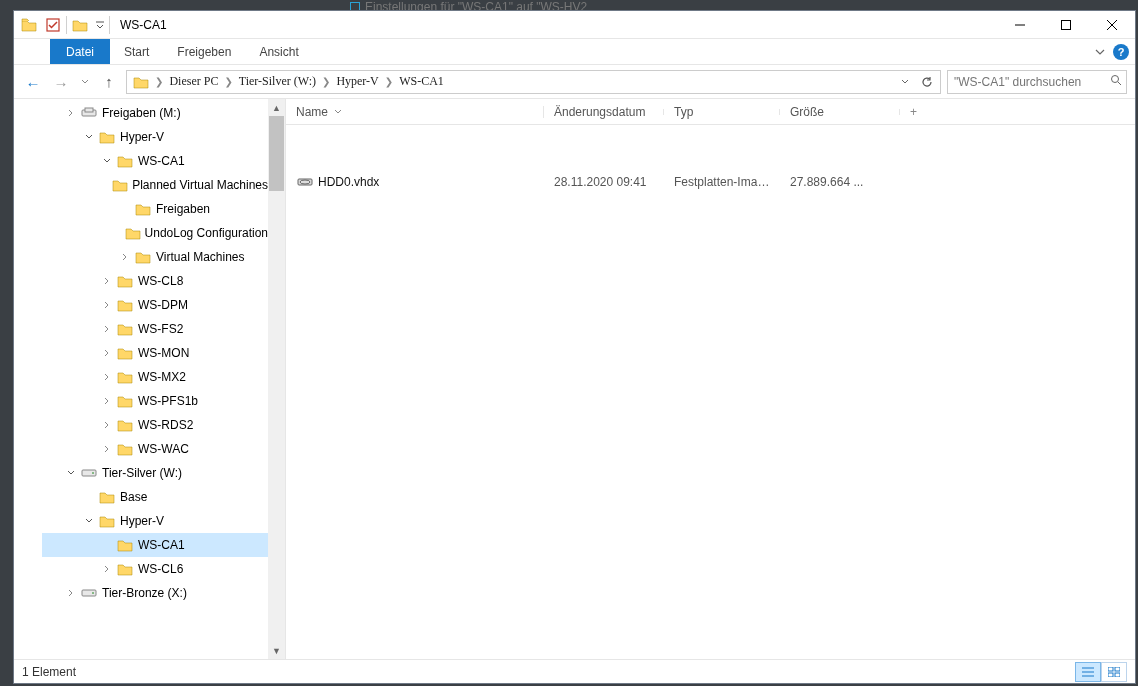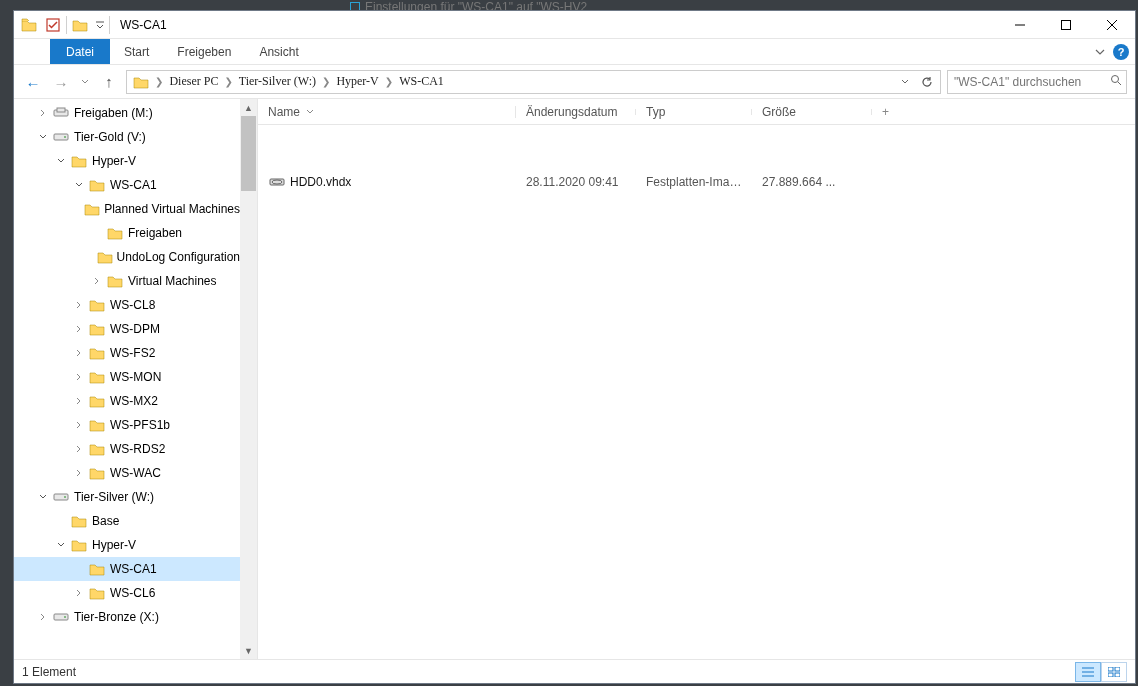--- a/index.html
+++ b/index.html
@@ -38,21 +38,21 @@
   .crumb { padding:0 4px; cursor:default;font-family:Liberation Serif, serif; }
   .crumb-sep { color:#888; font-size:10px; padding:0 2px; }
   .addr-right { margin-left:auto; display:flex; align-items:center; }
   .addr-btn { width:22px; height:22px; display:flex; align-items:center; justify-content:center; color:#666;}
   .search-box { width:180px; height:24px; border:1px solid #ccc; display:flex; align-items:center; font-size:12px; color:#777; padding:0 4px; position:relative;}
   .search-box input { border:none; outline:none; width:100%; font-size:12px; color:#555; text-overflow:ellipsis;}
   .search-box .si { margin-left:4px; color:#666; }
 
   
   .body { flex:1; display:flex; min-height:0; }
-  .tree-pane { width:244px; border-right:1px solid #e6e6e6; position:relative; display:flex;}
+  .tree-pane { width:244px; border-right:1px solid #e6e6e6; position:relative; display:flex;margin-left:28px;}
   .tree-scroll { flex:1; overflow:hidden; font-size:12px; color:#000; padding-top:2px;}
   .tree-scrollbar { width:17px; background:#f0f0f0; display:flex; flex-direction:column; align-items:center;}
   .sb-btn{ width:17px;height:17px;display:flex;align-items:center;justify-content:center;color:#666;font-size:9px;}
   .sb-track{ flex:1; width:17px; position:relative;}
   .sb-thumb{ position:absolute; left:1px; right:1px; top:0; height:75px; background:#c2c2c2; }
   .tree-row { height:24px; display:flex; align-items:center; white-space:nowrap; }
   .tree-row.selected { background:#cce8ff; }
   .tw { display:inline-flex; width:14px; height:14px; align-items:center; justify-content:center; color:#555; font-size:9px; margin-right:2px;}
   .tw.blank{ visibility:hidden;}
   .ico { width:18px; height:16px; display:inline-flex; align-items:center; justify-content:center; margin-right:4px;}
@@ -227,35 +227,20 @@
               </span>
               <span class="ico">
                 <svg width="16" height="12" viewBox="0 0 16 12">
                   <rect x="1" y="3" width="14" height="6" rx="1" fill="#e8e8e8" stroke="#888"></rect>
                   <rect x="4" y="1" width="8" height="4" fill="#e8e8e8" stroke="#888"></rect>
                 </svg>
               </span>
               <span>Freigaben (M:)</span>
             </div>
             <div class="tree-row">
-              <span class="indent" style="width:22px"></span>
-              <span class="tw ">
-                <svg width="8" height="8" viewBox="0 0 8 8">
-                  <path d="M1 2l3 3 3-3" fill="none" stroke="#555"></path>
-                </svg>
-              </span>
-              <span class="ico">
-                <svg width="16" height="12" viewBox="0 0 16 12">
-                  <rect x="1" y="3" width="14" height="6" rx="1" fill="#e8e8e8" stroke="#888"></rect>
-                  <circle cx="12" cy="6" r="1" fill="#6a6"></circle>
-                </svg>
-              </span>
-              <span>Tier-Gold (V:)</span>
-            </div>
-            <div class="tree-row">
               <span class="indent" style="width:40px"></span>
               <span class="tw ">
                 <svg width="8" height="8" viewBox="0 0 8 8">
                   <path d="M1 2l3 3 3-3" fill="none" stroke="#555"></path>
                 </svg>
               </span>
               <span class="ico">
                 <svg width="16" height="14" viewBox="0 0 16 14">
                   <path class="folder-svg" d="M1 3h5l2 2h7v8H1z"></path>
                 </svg>

